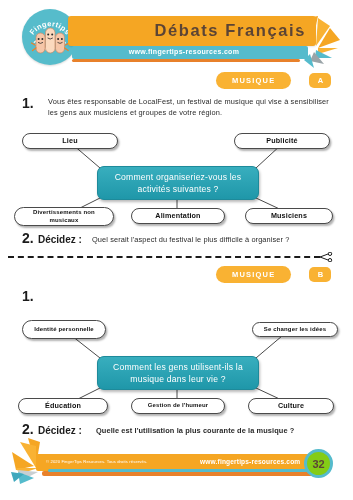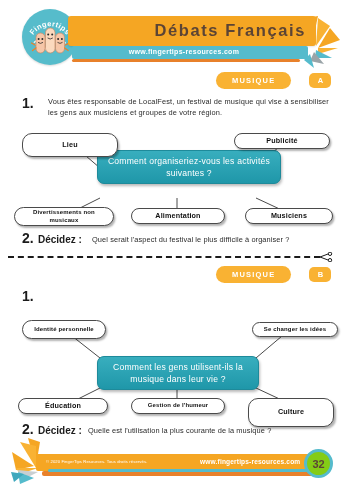--- a/index.html
+++ b/index.html
@@ -209,23 +209,23 @@
 
   <div class="map" style="top:126px; height:100px;">
     <svg class="lines" width="353" height="100">
       <line x1="72" y1="18" x2="100" y2="42" stroke="#4a4a4a" stroke-width="1"></line>
       <line x1="282" y1="18" x2="256" y2="42" stroke="#4a4a4a" stroke-width="1"></line>
       <line x1="100" y1="72" x2="72" y2="86" stroke="#4a4a4a" stroke-width="1"></line>
       <line x1="177" y1="72" x2="177" y2="86" stroke="#4a4a4a" stroke-width="1"></line>
       <line x1="256" y1="72" x2="286" y2="86" stroke="#4a4a4a" stroke-width="1"></line>
     </svg>
 
-    <div class="center-box" style="left:97px; top:24px; width:184px; height:34px;">Comment organiseriez-vous les activités suivantes ?</div>
-
-    <div class="node" style="left:22px; top:7px; width:96px; height:24px;">Lieu</div>
+    <div class="center-box" style="left:97px; top:40px; width:162px; height:34px;">Comment organiseriez-vous les activités suivantes ?</div>
+
+    <div class="node" style="left:22px; top:7px; width:96px; height:16px;">Lieu</div>
     <div class="node" style="left:234px; top:7px; width:96px; height:16px;">Publicité</div>
     <div class="node small" style="left:14px; top:81px; width:100px; height:19px;">Divertissements non musicaux</div>
     <div class="node" style="left:131px; top:82px; width:94px; height:16px;">Alimentation</div>
     <div class="node" style="left:245px; top:82px; width:88px; height:16px;">Musiciens</div>
   </div>
 
   <div class="qnum" style="left:22px; top:230px;">2.</div>
   <div class="decide-label" style="left:38px; top:234px;">Décidez :</div>
   <div class="decide-q" style="left:92px; top:235px; width:250px;">Quel serait l'aspect du festival le plus difficile à organiser ?</div>
 
@@ -255,26 +255,26 @@
       <line x1="177" y1="72" x2="177" y2="86" stroke="#4a4a4a" stroke-width="1"></line>
       <line x1="256" y1="72" x2="286" y2="86" stroke="#4a4a4a" stroke-width="1"></line>
     </svg>
 
     <div class="center-box" style="left:97px; top:40px; width:162px; height:34px;">Comment les gens utilisent-ils la musique dans leur vie ?</div>
 
     <div class="node small" style="left:22px; top:4px; width:84px; height:19px;">Identité personnelle</div>
     <div class="node small" style="left:252px; top:6px; width:86px; height:15px;">Se changer les idées</div>
     <div class="node" style="left:18px; top:82px; width:90px; height:16px;">Éducation</div>
     <div class="node small" style="left:131px; top:82px; width:94px; height:16px;">Gestion de l'humeur</div>
-    <div class="node" style="left:248px; top:82px; width:86px; height:29px;">Culture</div>
+    <div class="node" style="left:248px; top:82px; width:86px; height:16px;">Culture</div>
   </div>
 
   <div class="qnum" style="left:22px; top:421px;">2.</div>
   <div class="decide-label" style="left:38px; top:425px;">Décidez :</div>
-  <div class="decide-q" style="left:88px; top:426px; width:250px;">Quelle est l'utilisation la plus courante de la musique ?</div>
+  <div class="decide-q" style="left:96px; top:426px; width:250px;font-weight:bold;">Quelle est l'utilisation la plus courante de la musique ?</div>
 
   <svg class="rays-l" width="56" height="50" viewBox="0 0 56 50">
     <polygon points="22,2 34,6 30,30" fill="#F5A623"></polygon>
     <polygon points="14,6 30,10 30,32" fill="#F9B233"></polygon>
     <polygon points="6,16 28,30 10,34" fill="#F5A623"></polygon>
     <polygon points="10,32 32,32 14,38" fill="#F9B233"></polygon>
     <polygon points="12,34 32,36 16,44" fill="#C9CFD2"></polygon>
     <polygon points="12,36 28,42 14,48" fill="#55BBCC"></polygon>
     <polygon points="5,36 18,38 8,46" fill="#3FA8BD"></polygon>
   </svg>

